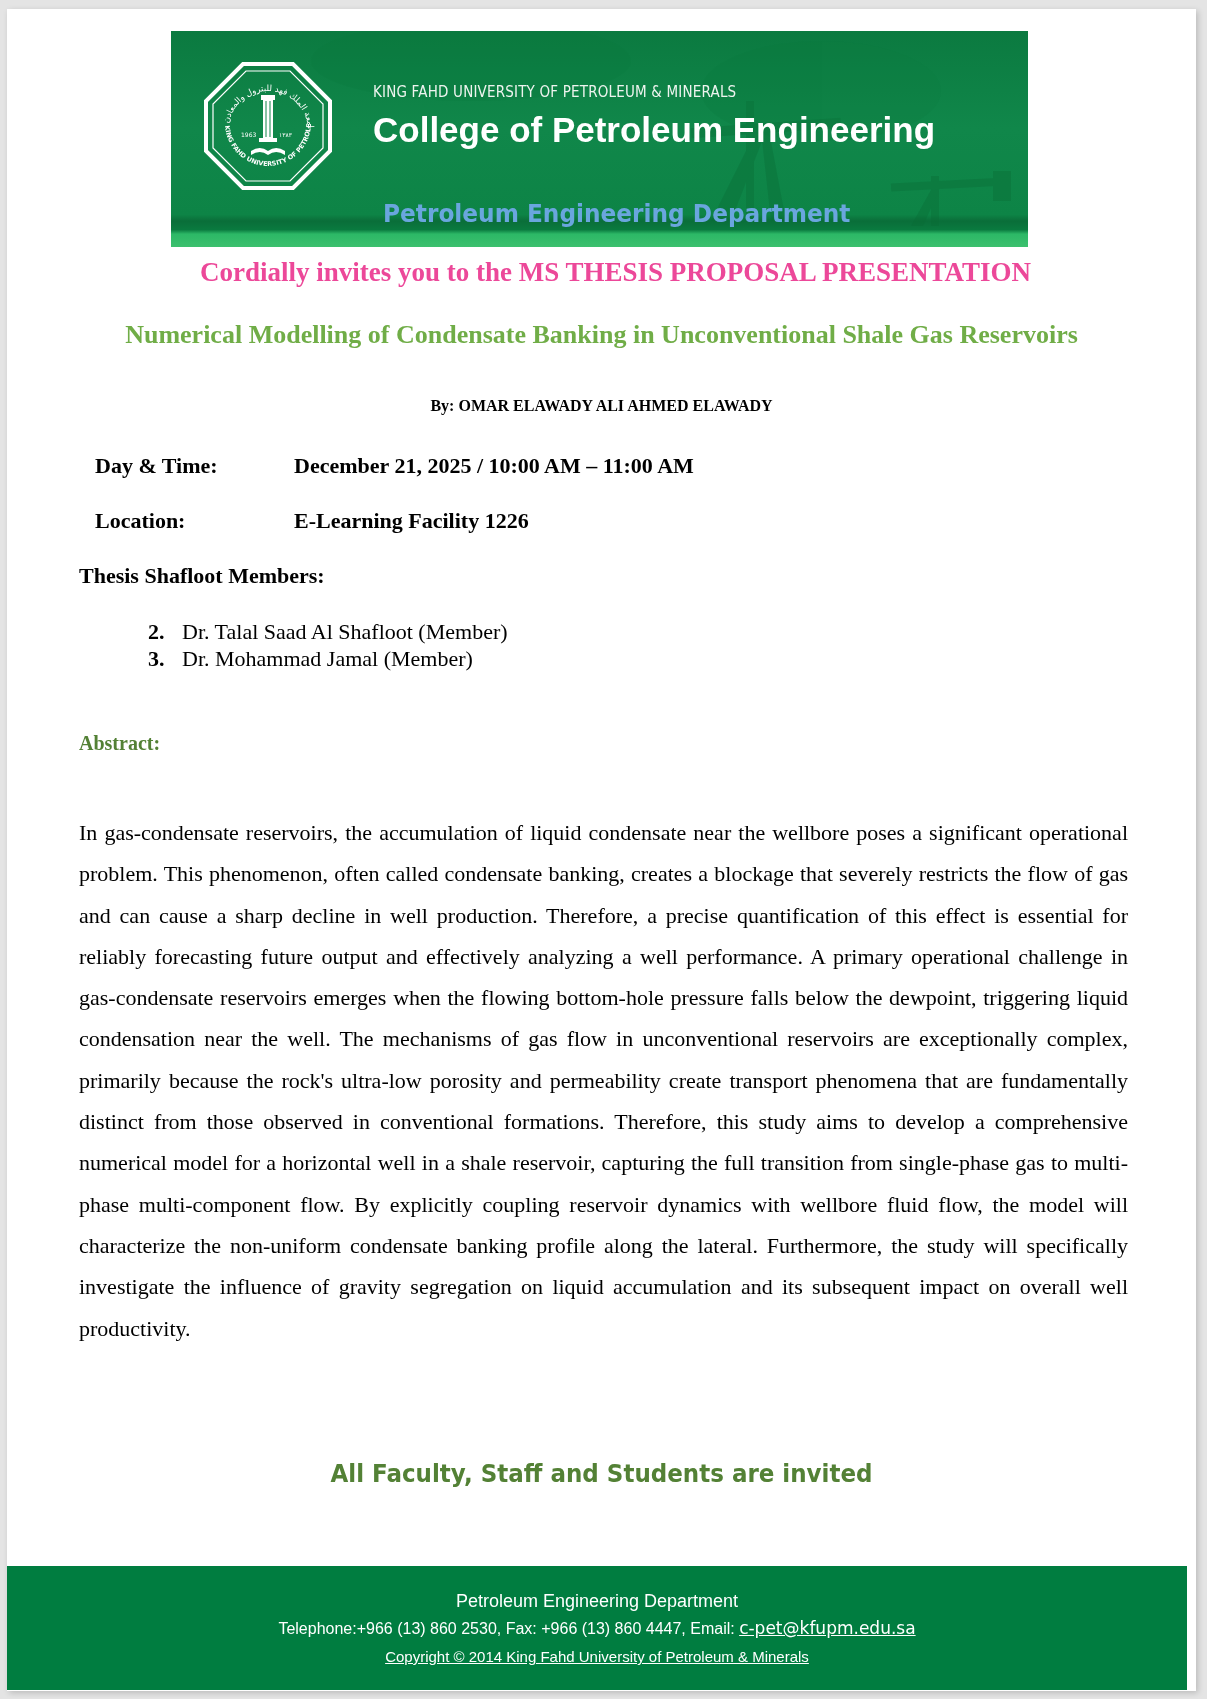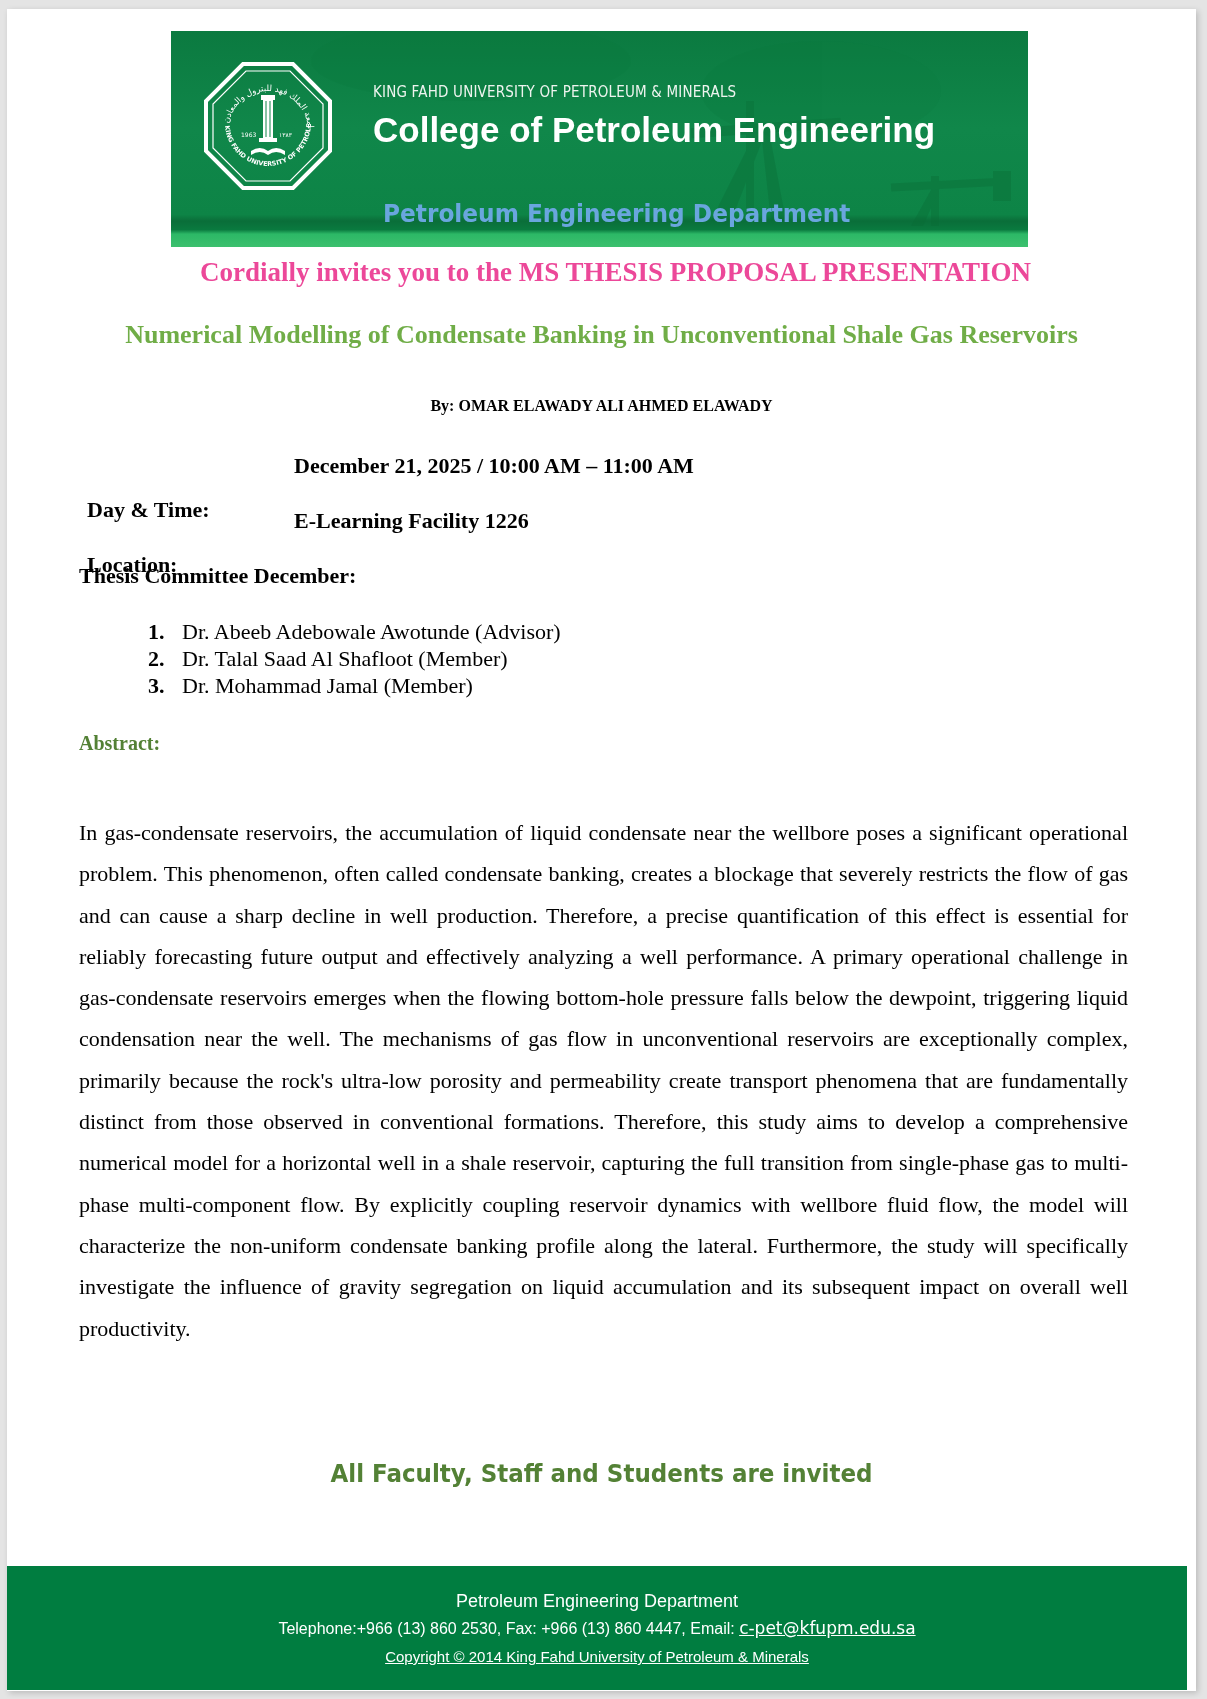--- a/index.html
+++ b/index.html
@@ -110,21 +110,21 @@
       font-size: 16px;
       color: #000;
     }
     .info-row {
       position: absolute;
       left: 72px;
       font-weight: bold;
       font-size: 22px;
       color: #000;
     }
-    .info-row .lbl { position: absolute; left: 8px; white-space: nowrap; margin-top: 44px; }
+    .info-row .lbl { position: absolute; left: 16px; white-space: nowrap; }
     .info-row .val { position: absolute; left: 215px; white-space: nowrap; }
     .committee-label {
       position: absolute;
       left: 72px;
       top: 554px;
       font-weight: bold;
       font-size: 22px;
       color: #000;
       white-space: nowrap;
     }
@@ -271,26 +271,23 @@
   <div class="author">By: OMAR ELAWADY ALI AHMED ELAWADY</div>
 
   <div class="info-row" style="top:444px;">
     <span class="lbl">Day &amp; Time:</span>
     <span class="val">December 21, 2025 / 10:00 AM – 11:00 AM</span>
   </div>
   <div class="info-row" style="top:499px;">
     <span class="lbl">Location:</span>
     <span class="val">E-Learning Facility 1226</span>
   </div>
-  <div class="committee-label">Thesis Committee December:</div>
+  <div class="committee-label">Thesis Shafloot Members:</div>
 
   <ol class="committee-list">
-    <li>
-      <span class="num">1.</span><span>Dr. Abeeb Adebowale Awotunde (Advisor)</span>
-    </li>
     <li>
       <span class="num">2.</span><span>Dr. Talal Saad Al Shafloot (Member)</span>
     </li>
     <li>
       <span class="num">3.</span><span>Dr. Mohammad Jamal (Member)</span>
     </li>
   </ol>
 
   <div class="abstract-label">Abstract:</div>
   <p class="abstract-body">In gas-condensate reservoirs, the accumulation of liquid condensate near the wellbore poses a significant operational problem. This phenomenon, often called condensate banking, creates a blockage that severely restricts the flow of gas and can cause a sharp decline in well production. Therefore, a precise quantification of this effect is essential for reliably forecasting future output and effectively analyzing a well performance. A primary operational challenge in gas-condensate reservoirs emerges when the flowing bottom-hole pressure falls below the dewpoint, triggering liquid condensation near the well. The mechanisms of gas flow in unconventional reservoirs are exceptionally complex, primarily because the rock's ultra-low porosity and permeability create transport phenomena that are fundamentally distinct from those observed in conventional formations. Therefore, this study aims to develop a comprehensive numerical model for a horizontal well in a shale reservoir, capturing the full transition from single-phase gas to multi-phase multi-component flow. By explicitly coupling reservoir dynamics with wellbore fluid flow, the model will characterize the non-uniform condensate banking profile along the lateral. Furthermore, the study will specifically investigate the influence of gravity segregation on liquid accumulation and its subsequent impact on overall well productivity.</p>

